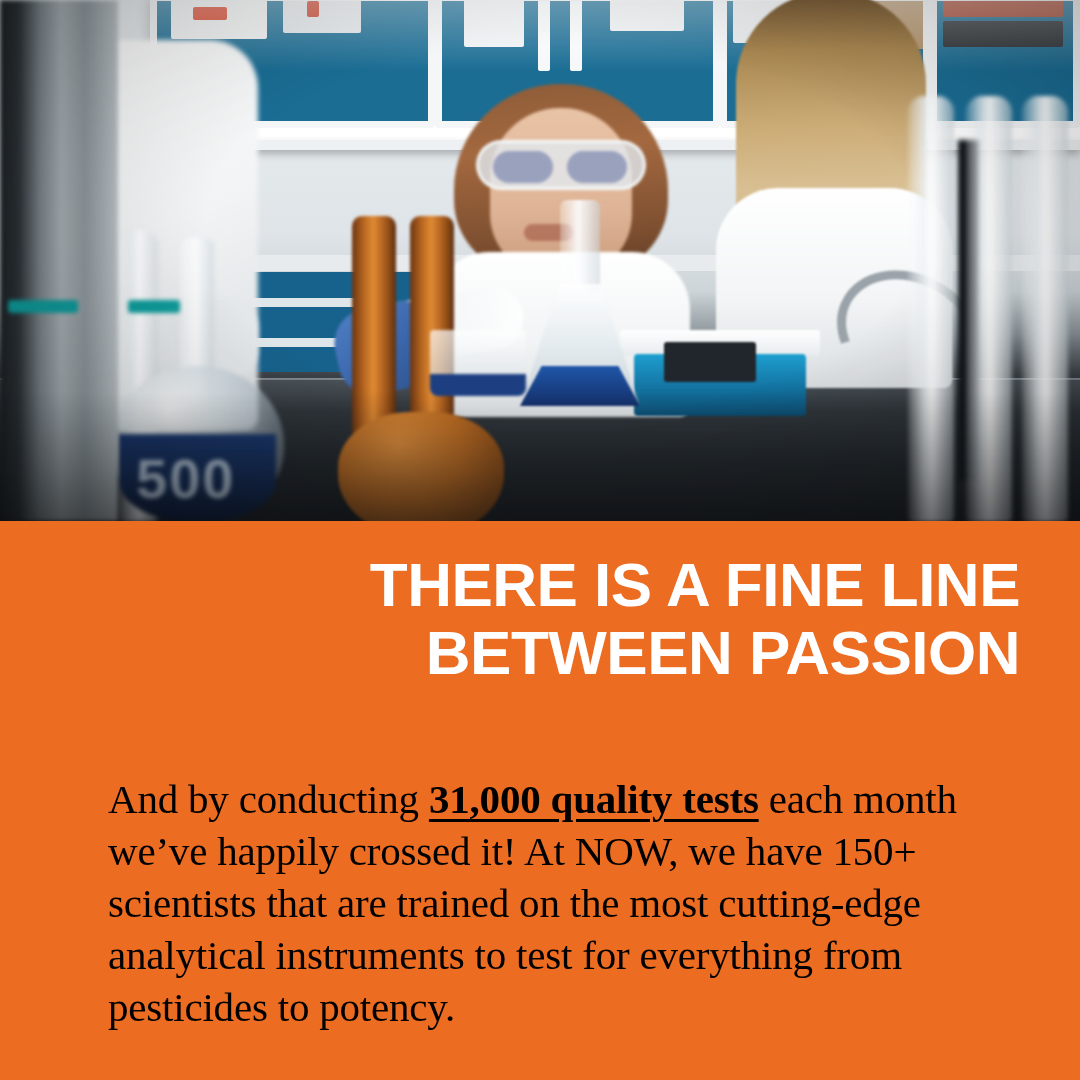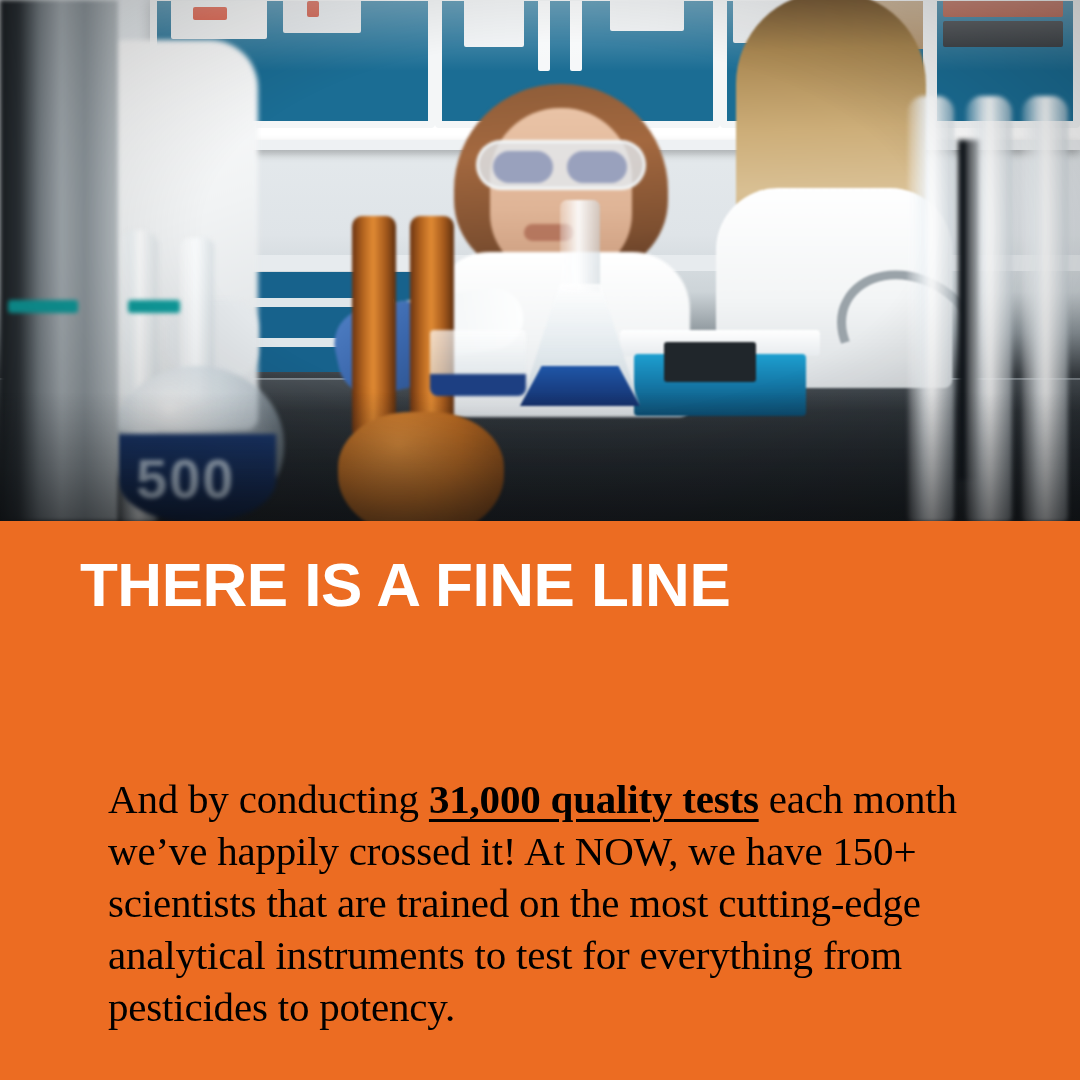--- a/index.html
+++ b/index.html
@@ -312,21 +312,21 @@
     left:80px; top:30px;
     width:940px;
     color:#ffffff;
     font-family:"Liberation Sans", sans-serif;
     font-weight:700;
     font-size:62px;
     line-height:68px;
     letter-spacing:-0.5px;
     text-transform:uppercase;
   }
-  .headline .hl-line { display:block; white-space:nowrap; }
+  .headline .hl-line { display:block; white-space:nowrap;text-align:right; }
 
   .body-copy {
     position:absolute;
     left:80px; top:252px;
     width:930px;
     color:#000000;
     font-family:Liberation Serif, serif;
     font-weight:400;
     font-size:41px;
     line-height:52px;
@@ -452,19 +452,20 @@
     </div>
 
     <div class="dof-bottom"></div>
     <div class="vignette"></div>
   </div>
 
   <div class="panel">
 
     <div class="headline">
       <span class="hl-line">THERE IS A FINE LINE</span>
+      <span class="hl-line">BETWEEN PASSION</span>
     </div>
 
     <p class="body-copy"><span>And by conducting </span><span class="bold-underline">31,000 quality tests</span><span> each month we’ve happily crossed it! At NOW, we have 150+ scientists that are trained on the most cutting-edge analytical instruments to test for everything from pesticides to potency.</span></p>
 
   </div>
 
 </div>
 
 </body></html>

